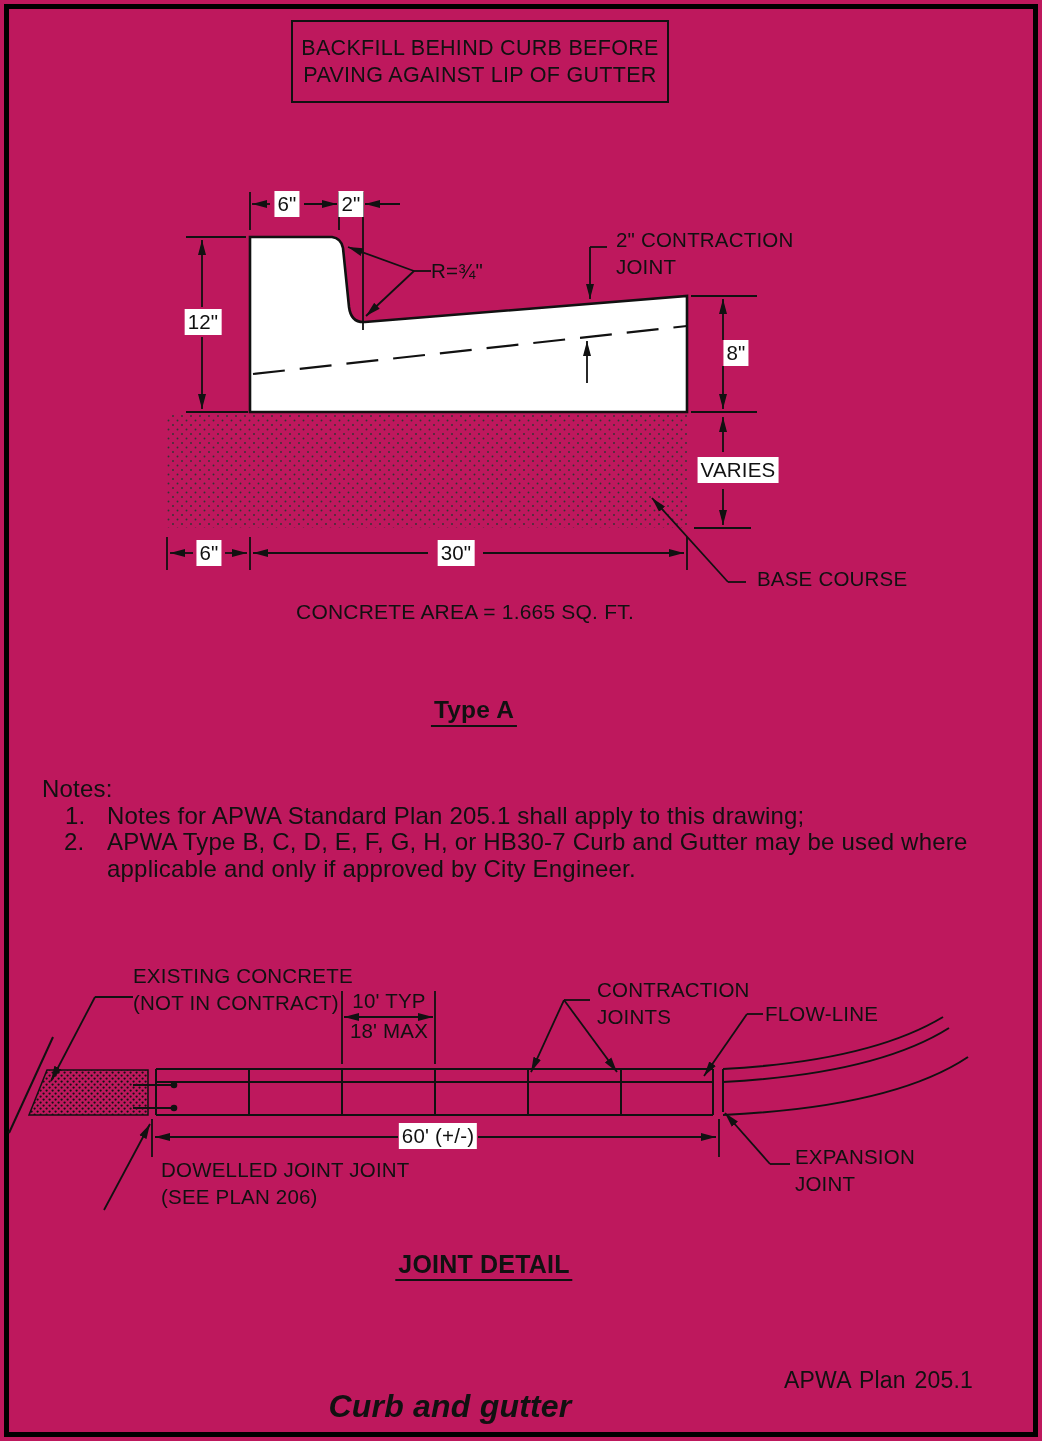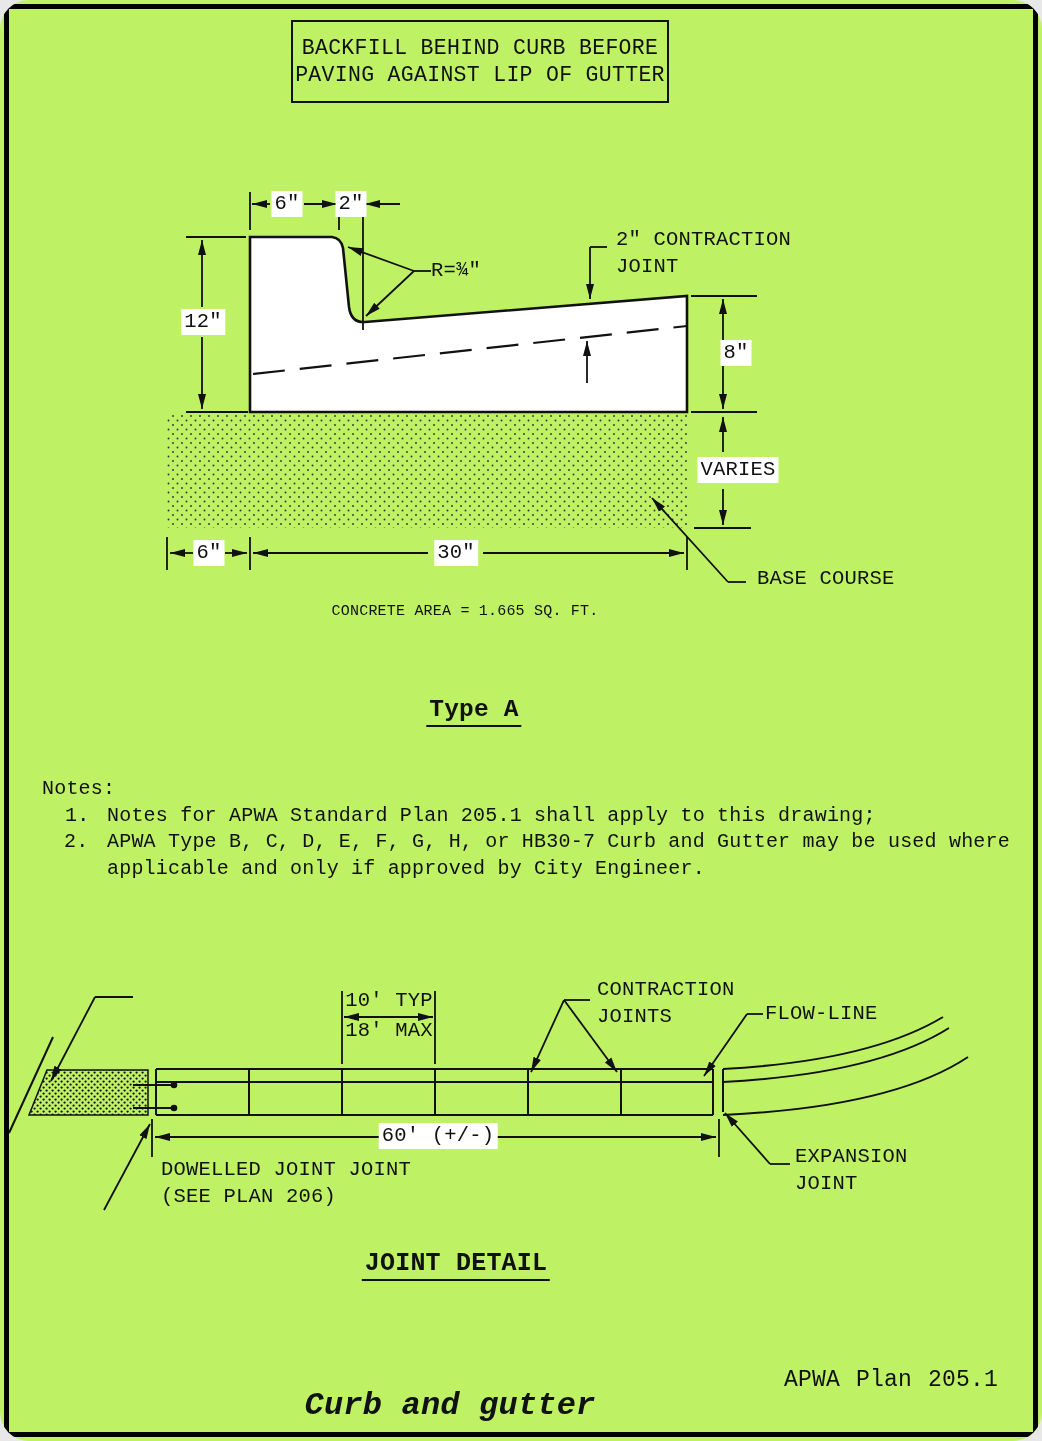--- a/index.html
+++ b/index.html
@@ -1,23 +1,22 @@
 <!DOCTYPE html>
 <html><head>
 <meta charset="utf-8">
 <style>
   html,body{margin:0;padding:0;background:#e8e8e8;}
   #page{
     position:relative;
     width:1042px;height:1441px;
-    background:#bef264;
-    font-family:Liberation Mono, monospace;
+    background:#be185d;
+    font-family:Liberation Sans, sans-serif;
     color:#111;
     overflow:hidden;
-    border-radius:29px;
   }
   #linework{position:absolute;left:0;top:0;z-index:1;}
   .lbl{
     position:absolute;
     z-index:2;
     font-size:20.5px;
     line-height:26px;
     letter-spacing:.2px;
     white-space:nowrap;
     color:#111;
@@ -25,25 +24,25 @@
   .ctr{transform:translate(-50%,-50%);text-align:center;}
   .wbg{background:#fff;padding:0 3px;}
   .two-line{line-height:27px;}
   .underlined{border-bottom:2.5px solid #111;padding:0 3px 2px 3px;}
   #header-box{
     position:absolute;left:291px;top:20px;width:374px;height:79px;
     border:2.5px solid #111;z-index:2;
     display:flex;flex-direction:column;justify-content:center;align-items:center;
     font-size:21.5px;line-height:27px;letter-spacing:.3px;
   }
-  .notes-text{font-size:20px;line-height:27px;}
+  .notes-text{font-size:24px;line-height:27px;}
   .wrap{white-space:normal;width:905px;}
-  #concrete-area-label{font-size:15px;}
+  #concrete-area-label{font-size:21px;}
   #type-a-title{font-size:24.5px;font-weight:bold;}
-  #joint-detail-title{font-size:25px;font-weight:bold;}
+  #joint-detail-title{font-size:25px;font-weight:bold;margin-left:28px;}
   #footer-title{font-size:32px;font-weight:bold;font-style:italic;}
   .footer-note{font-size:23px;line-height:28px;word-spacing:2px;}
 </style>
 </head>
 <body>
 
 <div id="page">
 
   <svg id="linework" width="1042" height="1441" viewBox="0 0 1042 1441">
     <defs>
@@ -209,20 +208,24 @@
   <div class="lbl" style="left:757px;top:566px">BASE COURSE</div>
   <div class="lbl ctr" id="concrete-area-label" style="left:465px;top:612px">CONCRETE AREA = 1.665 SQ. FT.</div>
   <div class="lbl ctr underlined" id="type-a-title" style="left:474px;top:712px">Type A</div>
 
   <div class="lbl notes-text" style="left:42px;top:775px">Notes:</div>
   <div class="lbl notes-text" style="left:65px;top:802px">1.</div>
   <div class="lbl notes-text" style="left:107px;top:802px">Notes for APWA Standard Plan 205.1 shall apply to this drawing;</div>
   <div class="lbl notes-text" style="left:64px;top:828px">2.</div>
   <div class="lbl notes-text wrap" style="left:107px;top:828px">APWA Type B, C, D, E, F, G, H, or HB30-7 Curb and Gutter may be used where applicable and only if approved by City Engineer.</div>
 
+  <div class="lbl two-line" style="left:133px;top:962px">
+    <div>EXISTING CONCRETE</div>
+    <div>(NOT IN CONTRACT)</div>
+  </div>
   <div class="lbl ctr" style="left:389px;top:1001px">10' TYP</div>
   <div class="lbl ctr" style="left:389px;top:1031px">18' MAX</div>
   <div class="lbl two-line" style="left:597px;top:976px">
     <div>CONTRACTION</div>
     <div>JOINTS</div>
   </div>
   <div class="lbl" style="left:765px;top:1001px">FLOW-LINE</div>
   <div class="lbl ctr wbg" style="left:438px;top:1136px">60' (+/-)</div>
   <div class="lbl two-line" style="left:161px;top:1156px">
     <div>DOWELLED JOINT JOINT</div>

